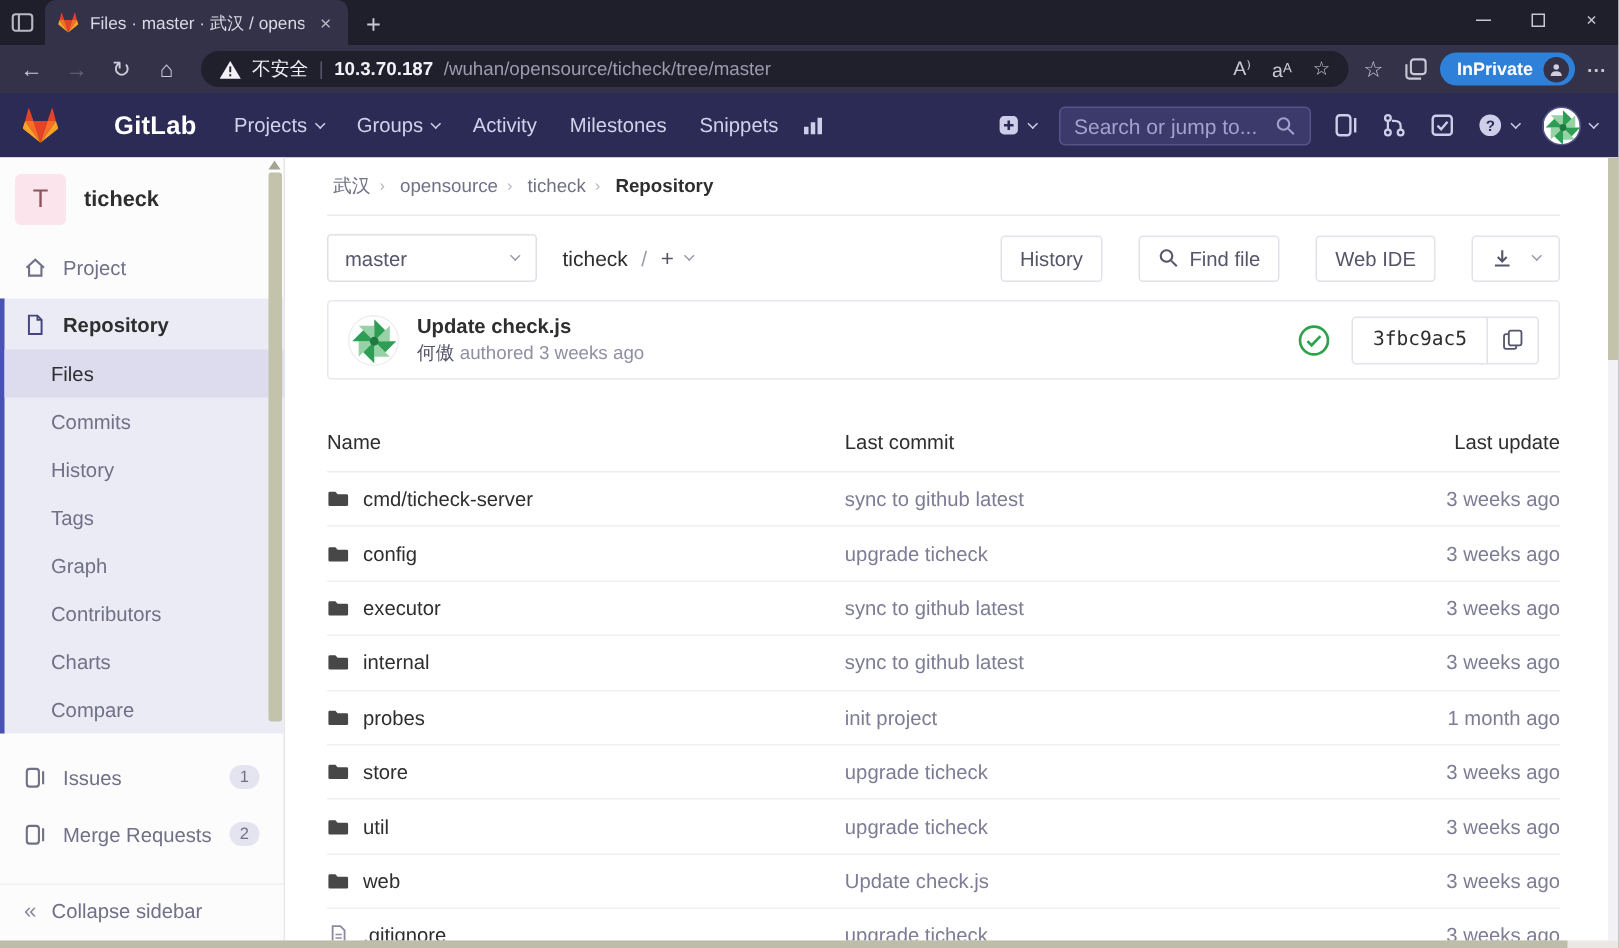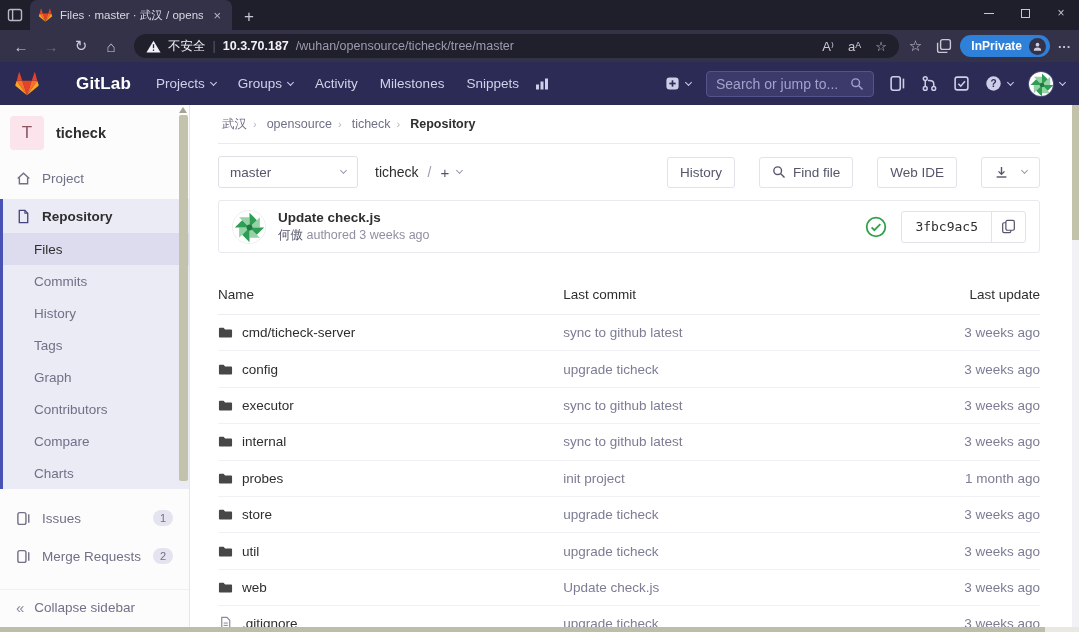--- a/index.html
+++ b/index.html
@@ -408,25 +408,25 @@
 
             <div class="sub-item">
               <span>Graph</span>
             </div>
 
             <div class="sub-item">
               <span>Contributors</span>
             </div>
 
             <div class="sub-item">
+              <span>Charts</span>
+            </div>
+
+            <div class="sub-item">
               <span>Compare</span>
-            </div>
-
-            <div class="sub-item">
-              <span>Charts</span>
             </div>
           </div>
       </div>
       <div class="bottom-items">
 
           <div class="side-item">
             <svg class="ic" width="15" height="15">
               <use href="#i-issues"></use>
             </svg>
             <span>Issues</span>

